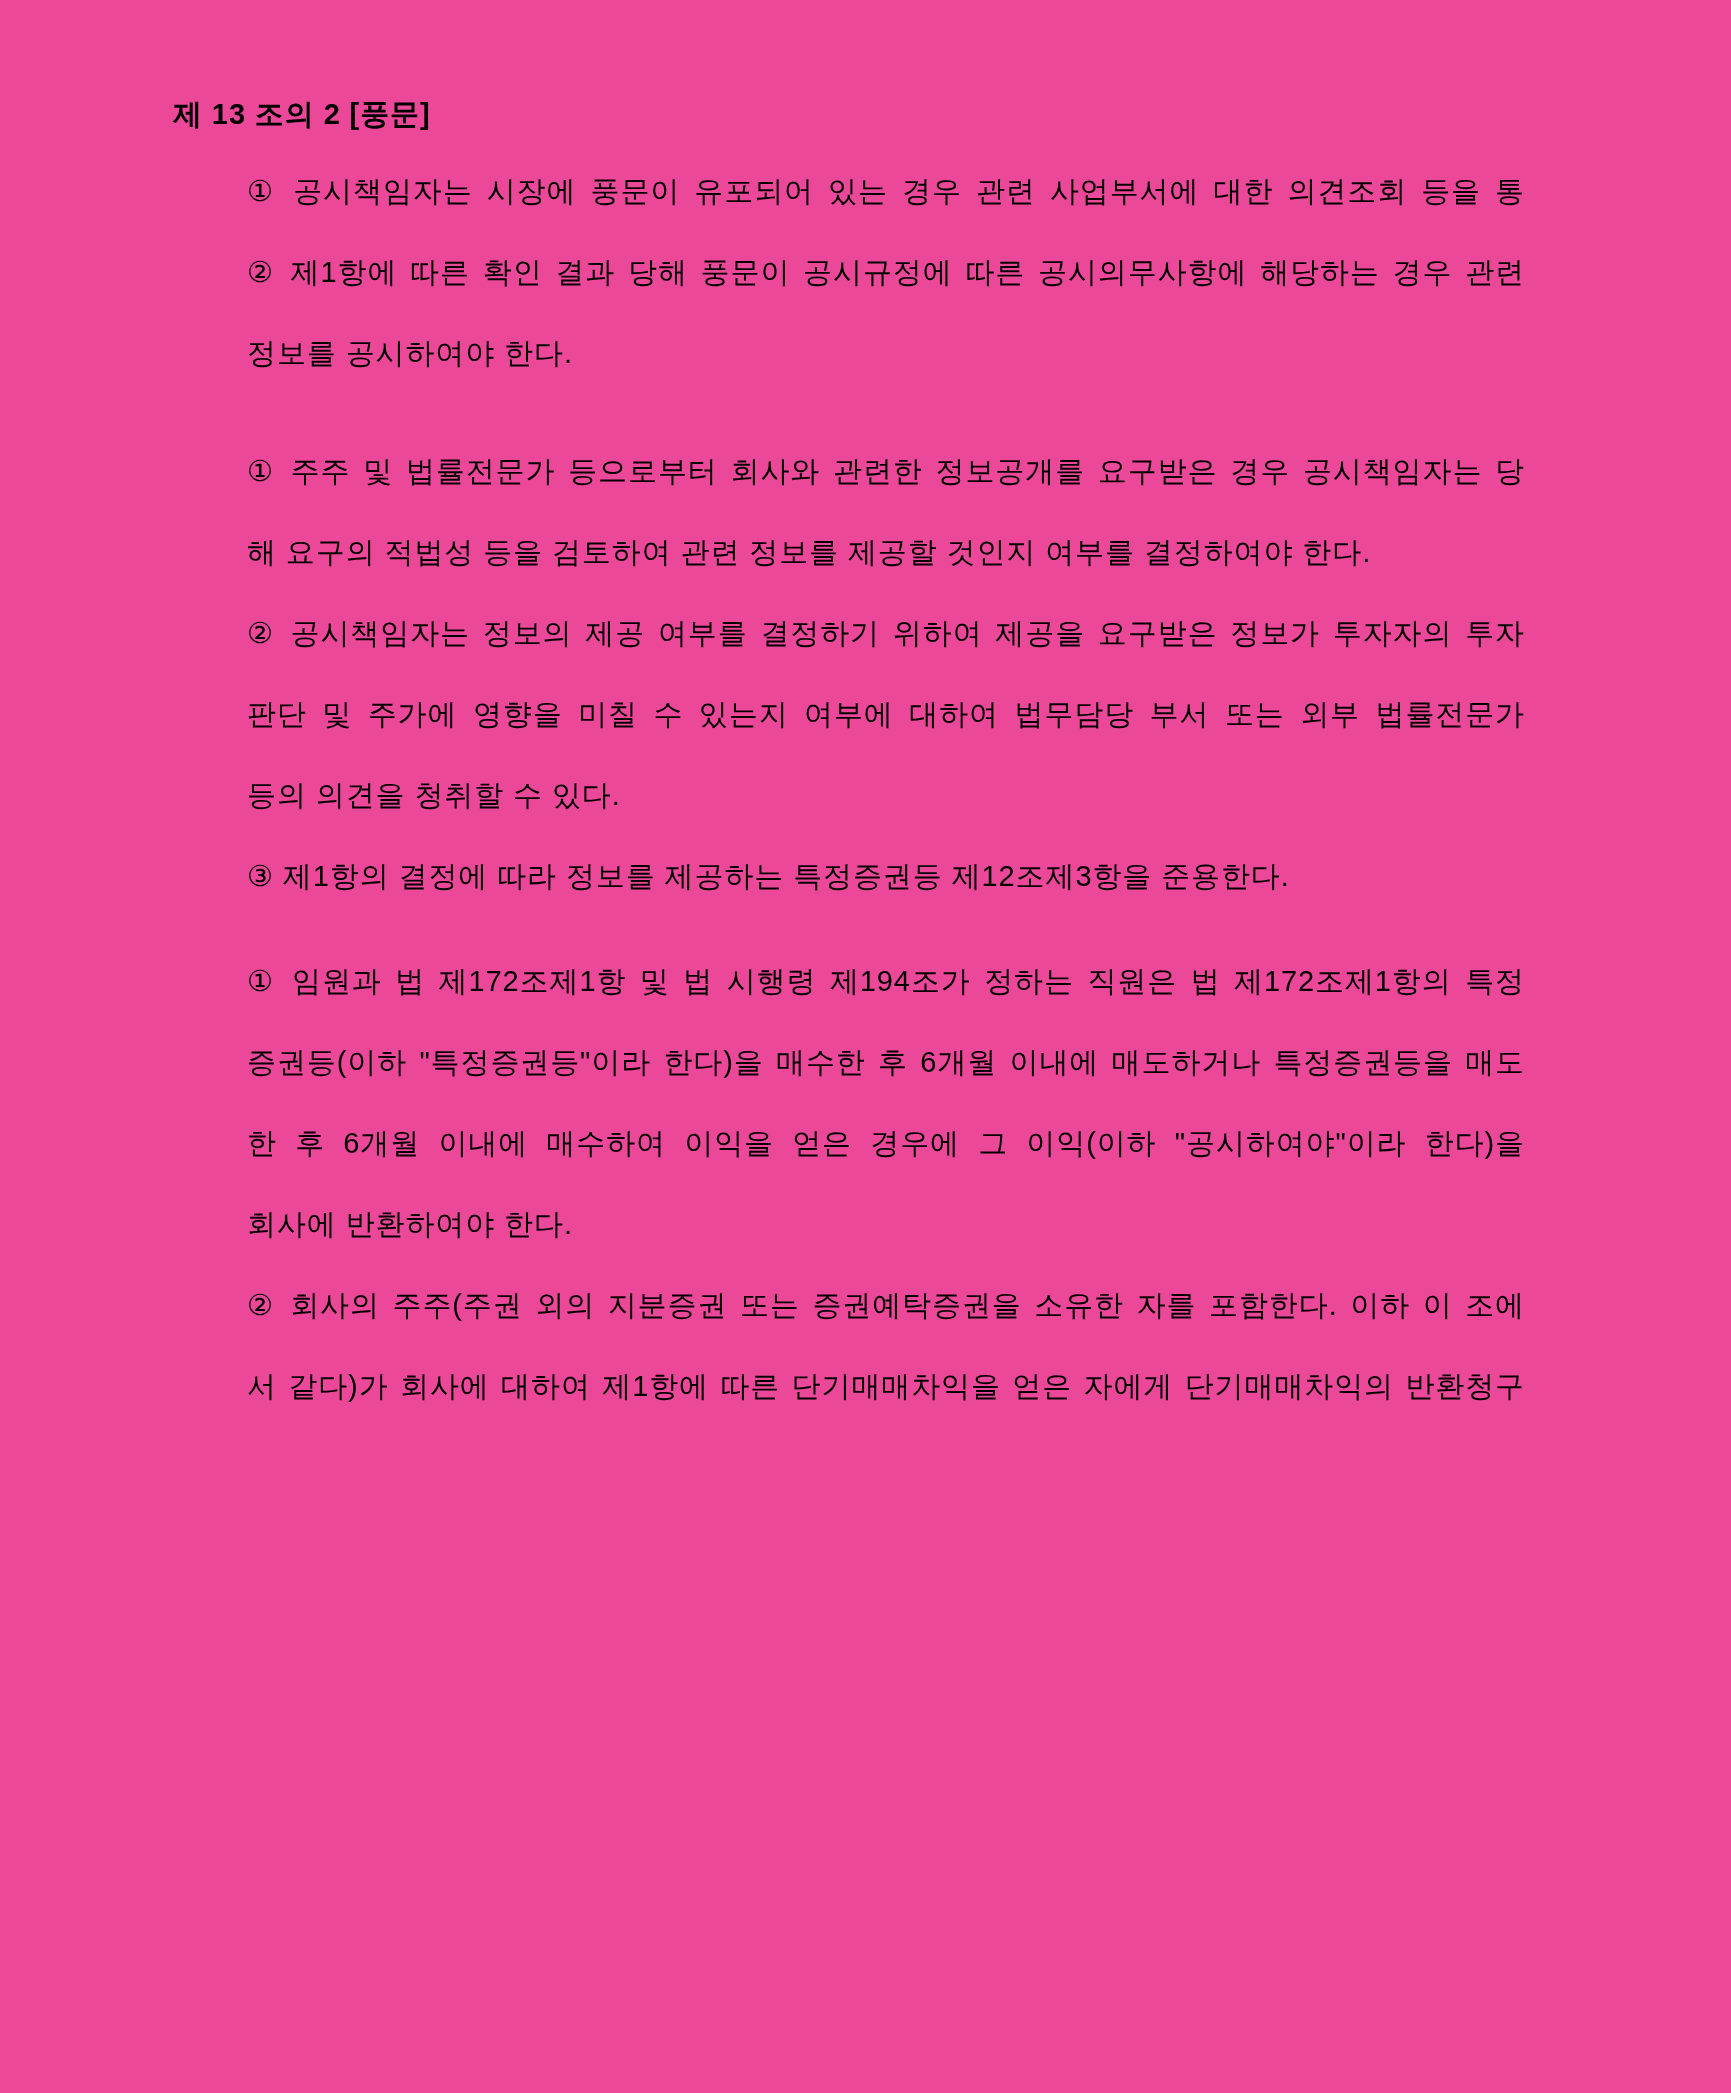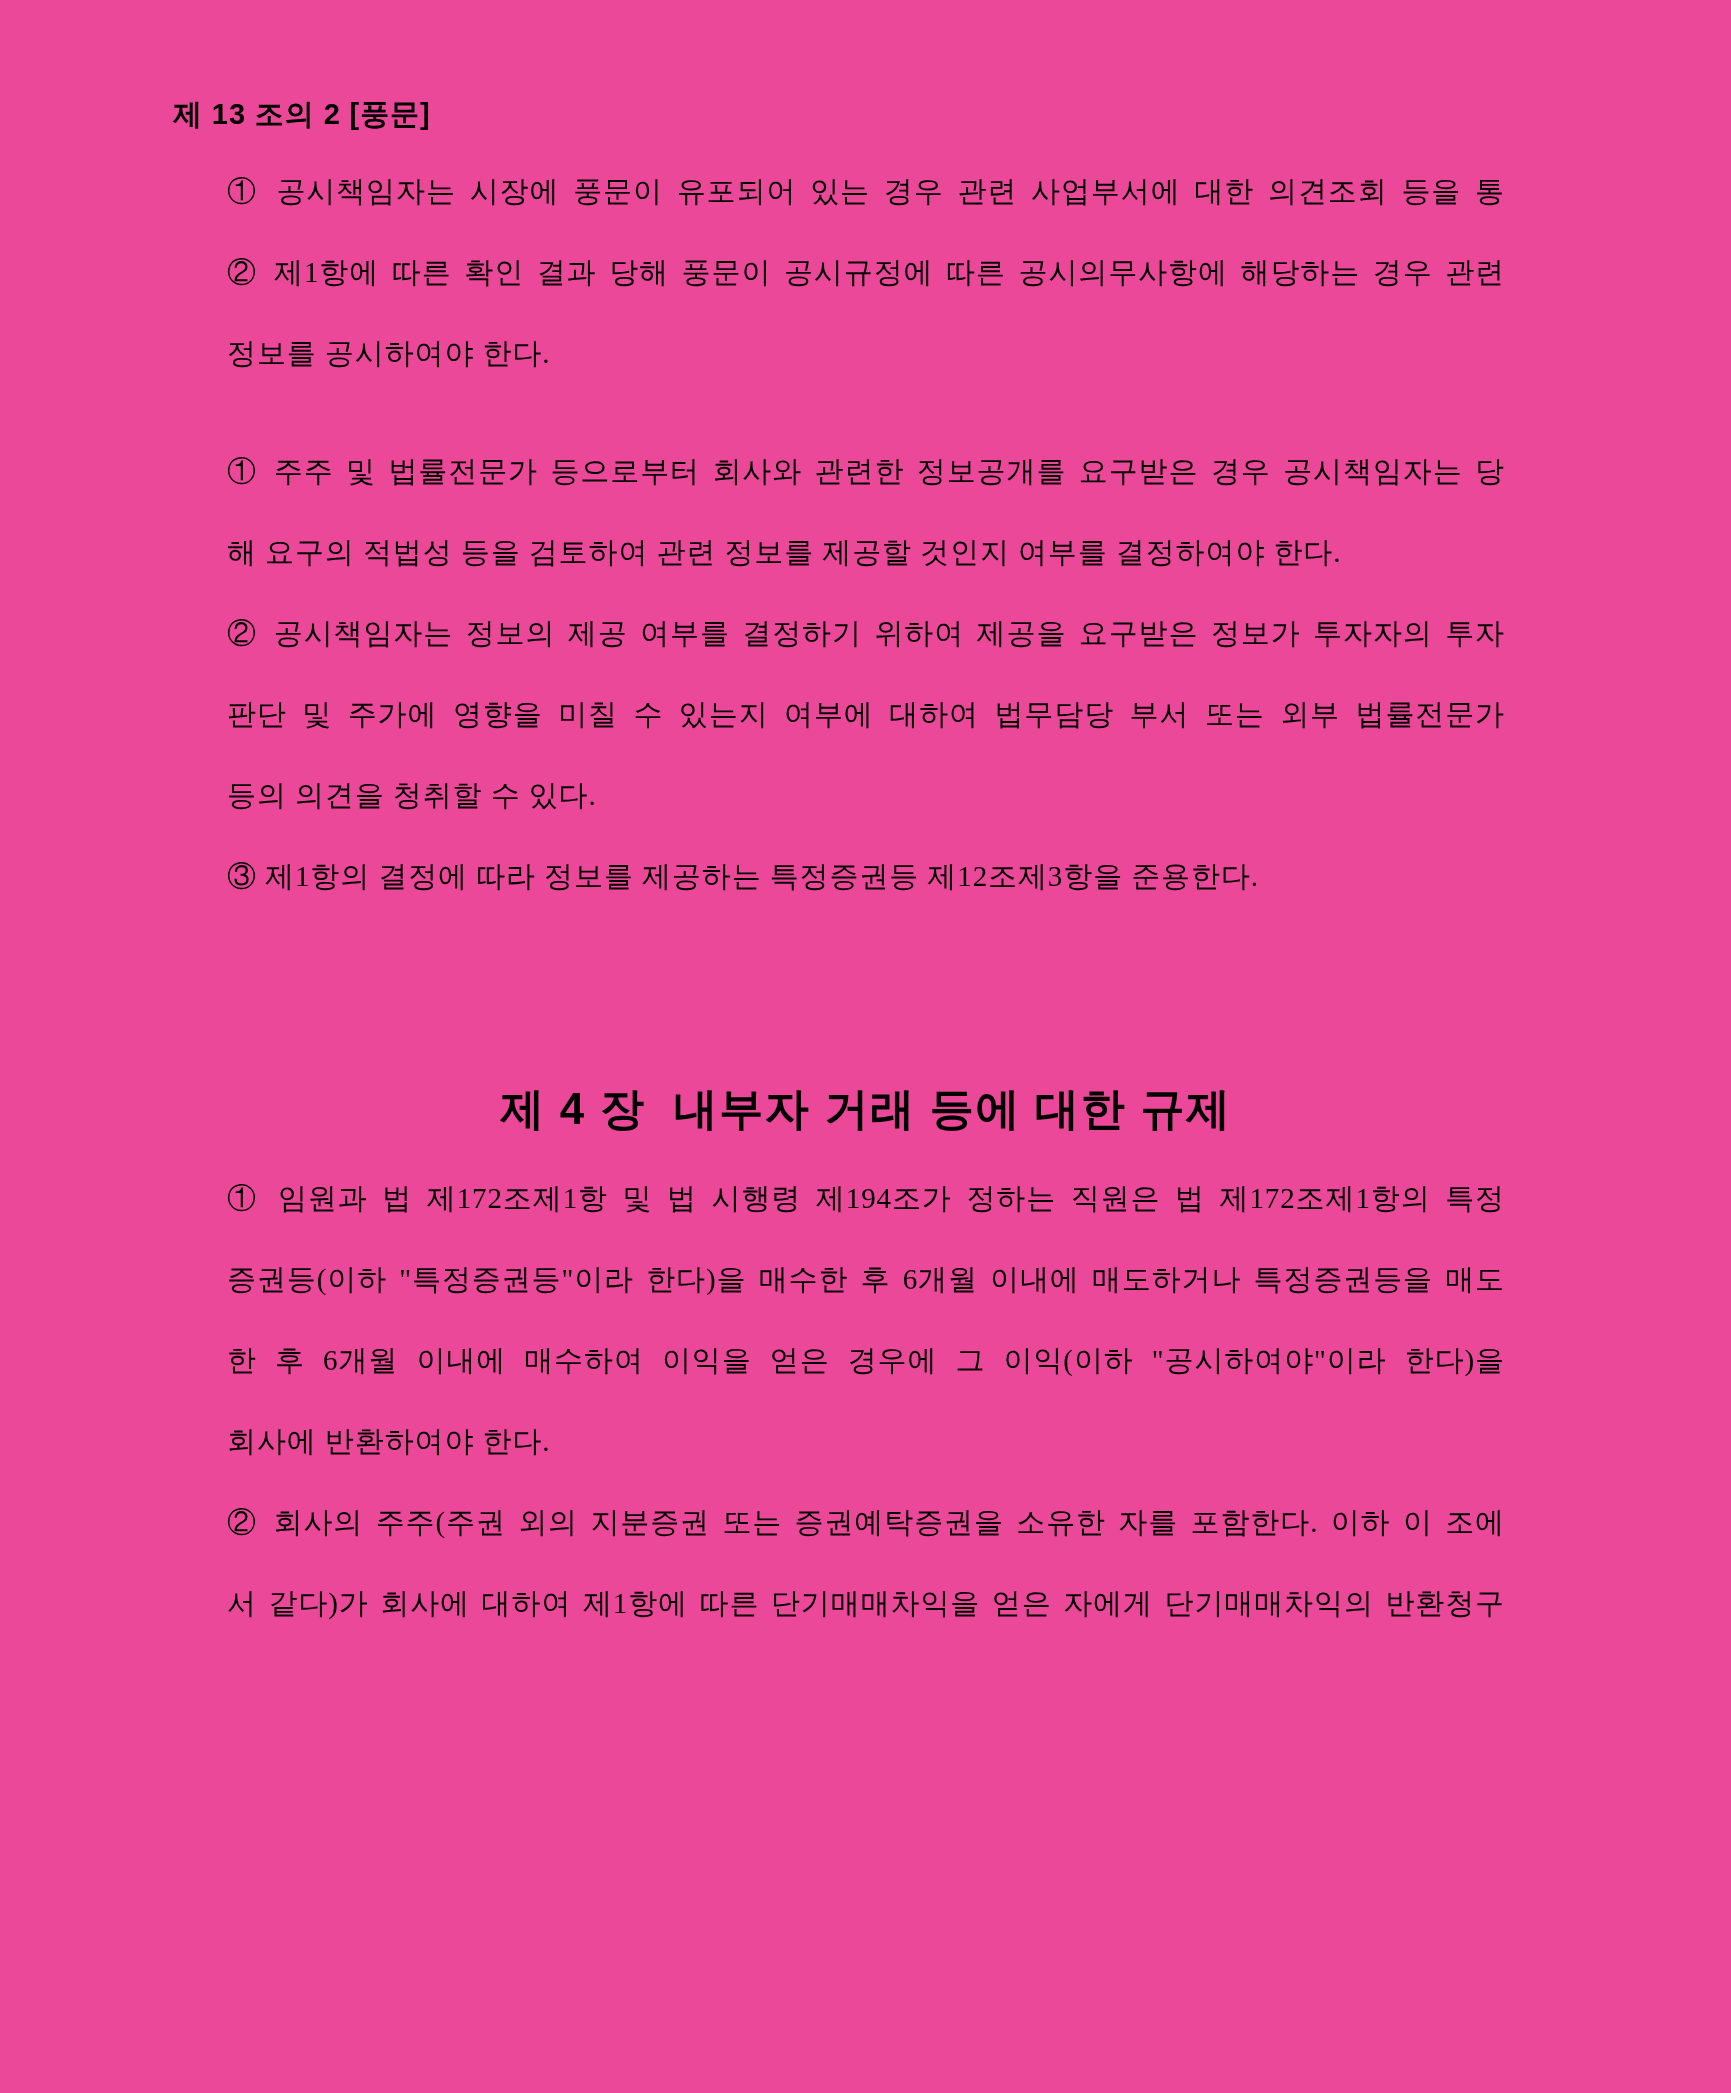--- a/index.html
+++ b/index.html
@@ -27,29 +27,28 @@
     white-space: pre-wrap;
   }
   .a-heading.h2nd { margin-top: 100px; }
   .a-heading.h3rd { margin-top: 142px; }
   .body { margin: 0; }
   .body.b1 { margin-top: 20.4px; }
   .body.b2 { margin-top: 37px; }
   .body.b3 { margin-top: 24px; }
   .body .line {
     box-sizing: border-box;
-    margin-left: 54px;
+    margin-left: 74px;
     width: 1278px;
     height: 81px;
     line-height: 81px;
     font-size: 29px;
     letter-spacing: 0.9px;
     text-align: left;
     overflow: hidden;
-    font-family: Liberation Serif, serif;
   }
   .body .line.jl {
     text-align: justify;
     text-align-last: justify;
   }
   .chapter {
     margin: 166px -207px 0 -173px;
     font-size: 44px;
     line-height: 51px;
     font-weight: bold;
@@ -72,21 +71,20 @@
 
   <div class="body b2">
     <div class="line jl">① 주주 및 법률전문가 등으로부터 회사와 관련한 정보공개를 요구받은 경우 공시책임자는 당</div>
     <div class="line">해 요구의 적법성 등을 검토하여 관련 정보를 제공할 것인지 여부를 결정하여야 한다.</div>
     <div class="line jl">② 공시책임자는 정보의 제공 여부를 결정하기 위하여 제공을 요구받은 정보가 투자자의 투자</div>
     <div class="line jl">판단 및 주가에 영향을 미칠 수 있는지 여부에 대하여 법무담당 부서 또는 외부 법률전문가</div>
     <div class="line">등의 의견을 청취할 수 있다.</div>
     <div class="line">③ 제1항의 결정에 따라 정보를 제공하는 특정증권등 제12조제3항을 준용한다.</div>
   </div>
 
-  <div class="chapter">제 4 장  내부자 거래 등에 대한 규제</div>
 
   <div class="body b3">
     <div class="line jl">① 임원과 법 제172조제1항 및 법 시행령 제194조가 정하는 직원은 법 제172조제1항의 특정</div>
     <div class="line jl">증권등(이하 "특정증권등"이라 한다)을 매수한 후 6개월 이내에 매도하거나 특정증권등을 매도</div>
     <div class="line jl">한 후 6개월 이내에 매수하여 이익을 얻은 경우에 그 이익(이하 "공시하여야"이라 한다)을</div>
     <div class="line">회사에 반환하여야 한다.</div>
     <div class="line jl">② 회사의 주주(주권 외의 지분증권 또는 증권예탁증권을 소유한 자를 포함한다. 이하 이 조에</div>
     <div class="line jl">서 같다)가 회사에 대하여 제1항에 따른 단기매매차익을 얻은 자에게 단기매매차익의 반환청구</div>
   </div>
 

